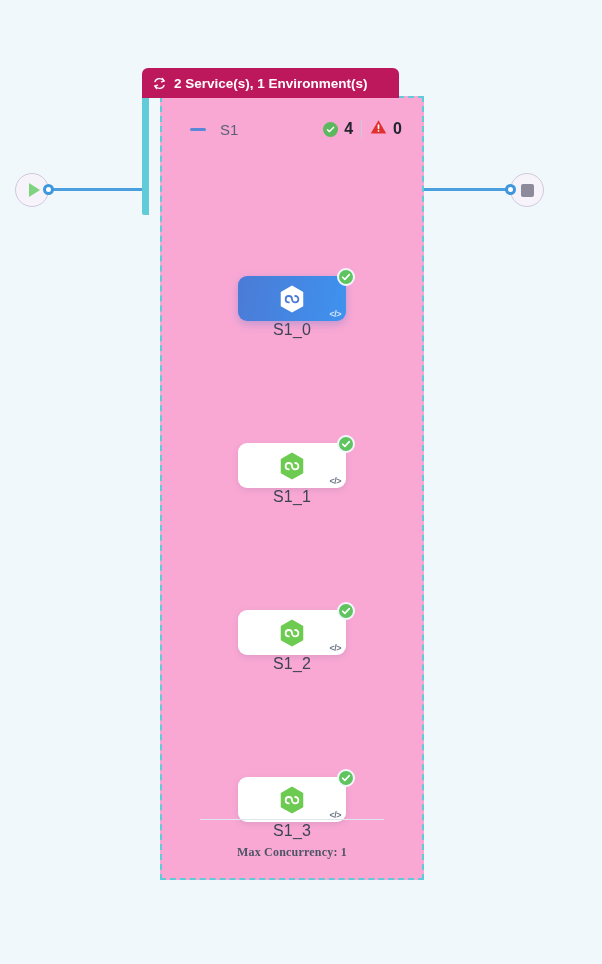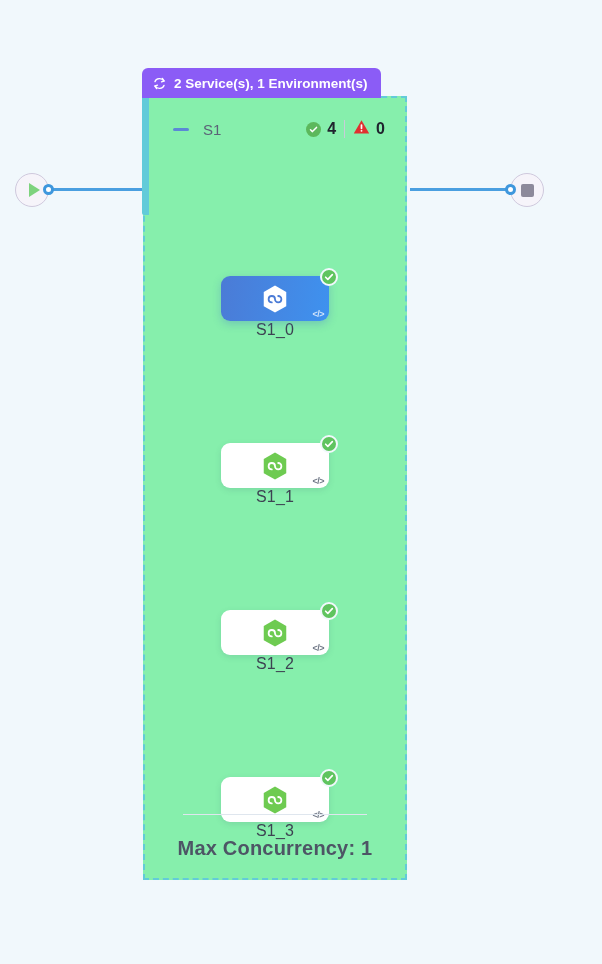--- a/index.html
+++ b/index.html
@@ -72,43 +72,43 @@
   }
   .port-start { left: 43px;  top: 184px; }
   .port-end   { left: 505px; top: 184px; }
 
   
   #group-tab {
     position: absolute;
     left: 142px;
     top: 68px;
     height: 30px;
-    padding: 0 13px 0 10px;
-    background: #8b5cf6;
+    padding: 0 31px 0 10px;
+    background: #be185d;
     border-radius: 6px 6px 0 0;
     display: flex;
     align-items: center;
     gap: 7px;
     color: #ffffff;
     font-size: 13.5px;
     font-weight: bold;
     white-space: nowrap;
     z-index: 4;
   }
   #group-tab svg { display: block; }
 
   #group-box {
     position: absolute;
-    left: 143px;
+    left: 160px;
     top: 96px;
     width: 264px;
     height: 784px;
     border: 2px dashed #62cbd9;
     box-sizing: border-box;
-    background: #86efac;
+    background: #f9a8d4;
     z-index: 2;
   }
   #group-accent {
     position: absolute;
     left: 142px;
     top: 96px;
     width: 7px;
     height: 119px;
     background: #62cbd9;
     border-radius: 0 0 0 2px;
@@ -229,24 +229,25 @@
     width: 100%;
     text-align: center;
   }
   #footer-divider {
     width: 184px;
     height: 1px;
     background: #dfe6ee;
     margin: 0 auto 22px auto;
   }
   #concurrency-text {
-    font-size: 20px;
+    font-size: 12px;
     font-weight: bold;
     color: #4d5565;
     letter-spacing: 0.2px;
+    font-family: Liberation Serif, serif;
   }
 </style>
 </head>
 <body>
 
 <div id="canvas">
 
   <div class="edge edge-left"></div>
   <div class="edge edge-right"></div>
 

